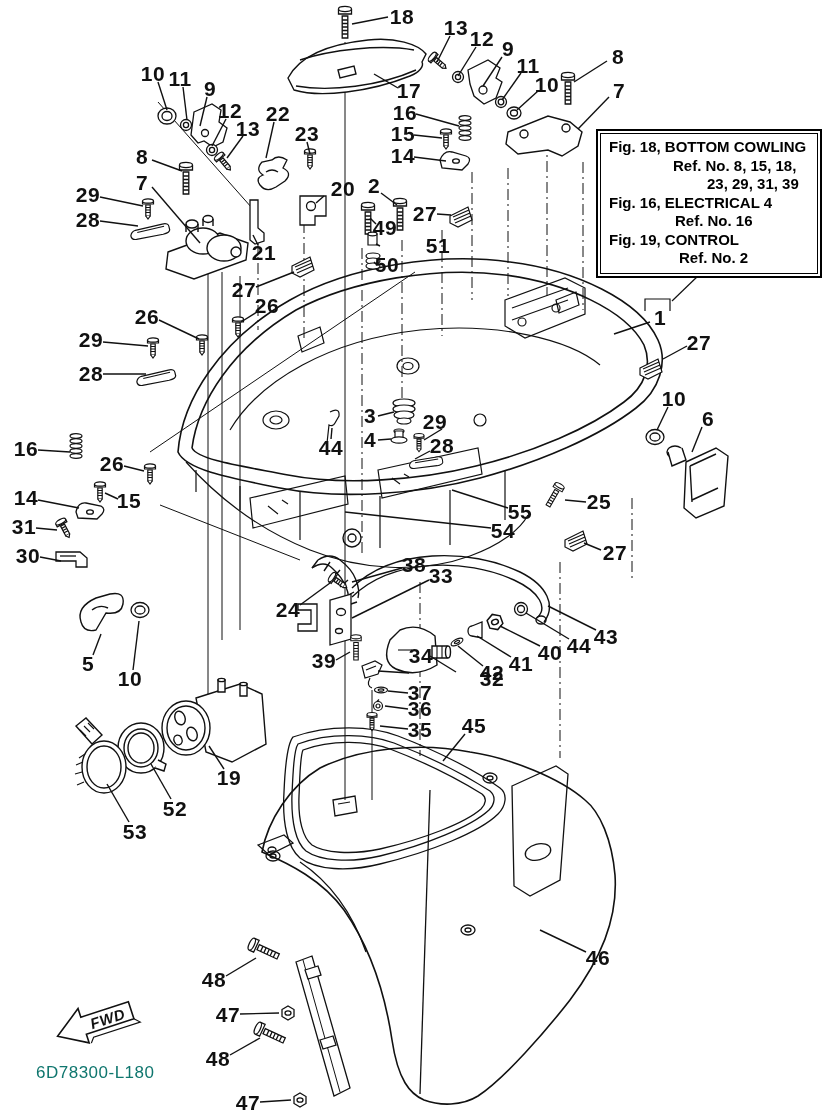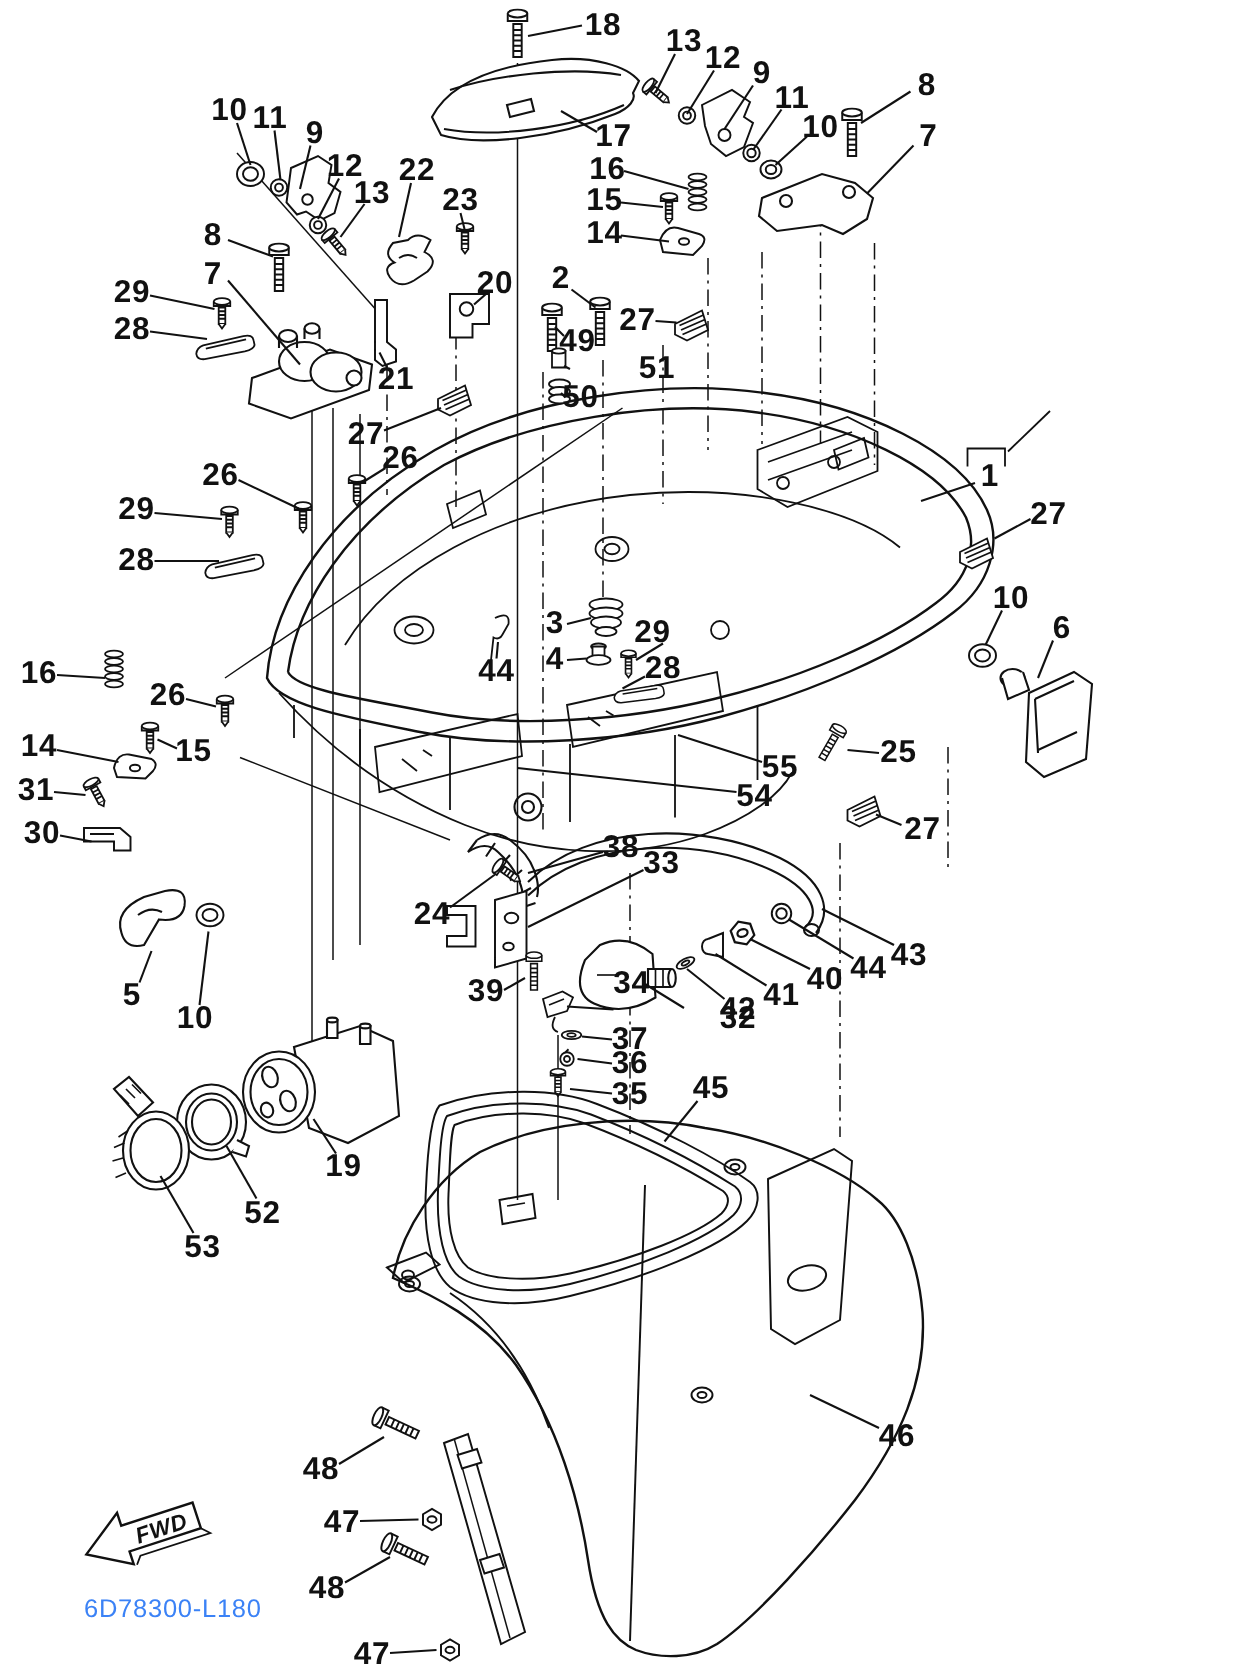--- a/index.html
+++ b/index.html
@@ -8,21 +8,21 @@
   .stage svg{position:absolute;left:0;top:0;}
   #labels{position:absolute;left:0;top:0;width:710px;height:1120px;pointer-events:none;}
   .plabel{position:absolute;transform:translate(-50%,-50%);font-size:21px;font-weight:bold;color:#111;letter-spacing:0.5px;white-space:nowrap;}
   .refbox{position:absolute;left:596px;top:129px;width:226px;border:2px solid #000;padding:2px;background:#fff;box-sizing:border-box;}
   .refbox-inner{border:1.5px solid #000;padding:4px 6px 5px 8px;}
   .rl{font-size:15px;font-weight:bold;line-height:18.5px;color:#000;white-space:nowrap;}
   .rl1{padding-left:64px;}
   .rl2{padding-left:98px;}
   .rl4{padding-left:66px;}
   .rl6{padding-left:70px;}
-  .code{position:absolute;left:36px;top:1063px;font-size:17px;color:#3b82f6;letter-spacing:0.5px;margin-left:20px;}
+  .code{position:absolute;left:36px;top:1063px;font-size:17px;color:#0f766e;letter-spacing:0.5px;}
   .fwdtext{font-size:15px;font-weight:bold;font-style:italic;letter-spacing:0.5px;}
 </style>
 </head>
 <body>
 
 <div class="stage">
 
 <svg width="835" height="1120" viewBox="0 0 835 1120">
   <defs>
     <g id="sym-bolt" fill="#fff" stroke="#111" stroke-width="1.3">
@@ -467,21 +467,21 @@
       <div class="plabel" style="left: 180px; top: 79px;">11</div>
       <div class="plabel" style="left: 210px; top: 89px;">9</div>
       <div class="plabel" style="left: 230px; top: 111px;">12</div>
       <div class="plabel" style="left: 248px; top: 129px;">13</div>
       <div class="plabel" style="left: 278px; top: 114px;">22</div>
       <div class="plabel" style="left: 307px; top: 134px;">23</div>
       <div class="plabel" style="left: 142px; top: 157px;">8</div>
       <div class="plabel" style="left: 142px; top: 183px;">7</div>
       <div class="plabel" style="left: 88px; top: 195px;">29</div>
       <div class="plabel" style="left: 88px; top: 220px;">28</div>
-      <div class="plabel" style="left: 330px; top: 189px; text-align: center;">20</div>
+      <div class="plabel" style="left: 343px; top: 189px; text-align: center;">20</div>
       <div class="plabel" style="left: 374px; top: 186px;">2</div>
       <div class="plabel" style="left: 425px; top: 214px;">27</div>
       <div class="plabel" style="left: 385px; top: 228px;">49</div>
       <div class="plabel" style="left: 390px; top: 246px; margin-left: 48px;">51</div>
       <div class="plabel" style="left: 387px; top: 265px;">50</div>
       <div class="plabel" style="left: 264px; top: 253px;">21</div>
       <div class="plabel" style="left: 244px; top: 290px;">27</div>
       <div class="plabel" style="left: 267px; top: 306px;">26</div>
       <div class="plabel" style="left: 147px; top: 317px;">26</div>
       <div class="plabel" style="left: 91px; top: 340px;">29</div>
@@ -525,16 +525,27 @@
       <div class="plabel" style="left: 175px; top: 809px;">52</div>
       <div class="plabel" style="left: 135px; top: 832px;">53</div>
       <div class="plabel" style="left: 474px; top: 726px;">45</div>
       <div class="plabel" style="left: 598px; top: 958px;">46</div>
       <div class="plabel" style="left: 214px; top: 980px;">48</div>
       <div class="plabel" style="left: 228px; top: 1015px;">47</div>
       <div class="plabel" style="left: 218px; top: 1059px;">48</div>
       <div class="plabel" style="left: 248px; top: 1103px;">47</div>
     </div>
 
+<div class="refbox">
+  <div class="refbox-inner">
+    <div class="rl rl0">Fig. 18, BOTTOM COWLING</div>
+    <div class="rl rl1">Ref. No. 8, 15, 18,</div>
+    <div class="rl rl2">23, 29, 31, 39</div>
+    <div class="rl rl3">Fig. 16, ELECTRICAL 4</div>
+    <div class="rl rl4">Ref. No. 16</div>
+    <div class="rl rl5">Fig. 19, CONTROL</div>
+    <div class="rl rl6">Ref. No. 2</div>
+  </div>
+</div>
 
 <div class="code">6D78300-L180</div>
 
 </div>
 
 </body></html>

